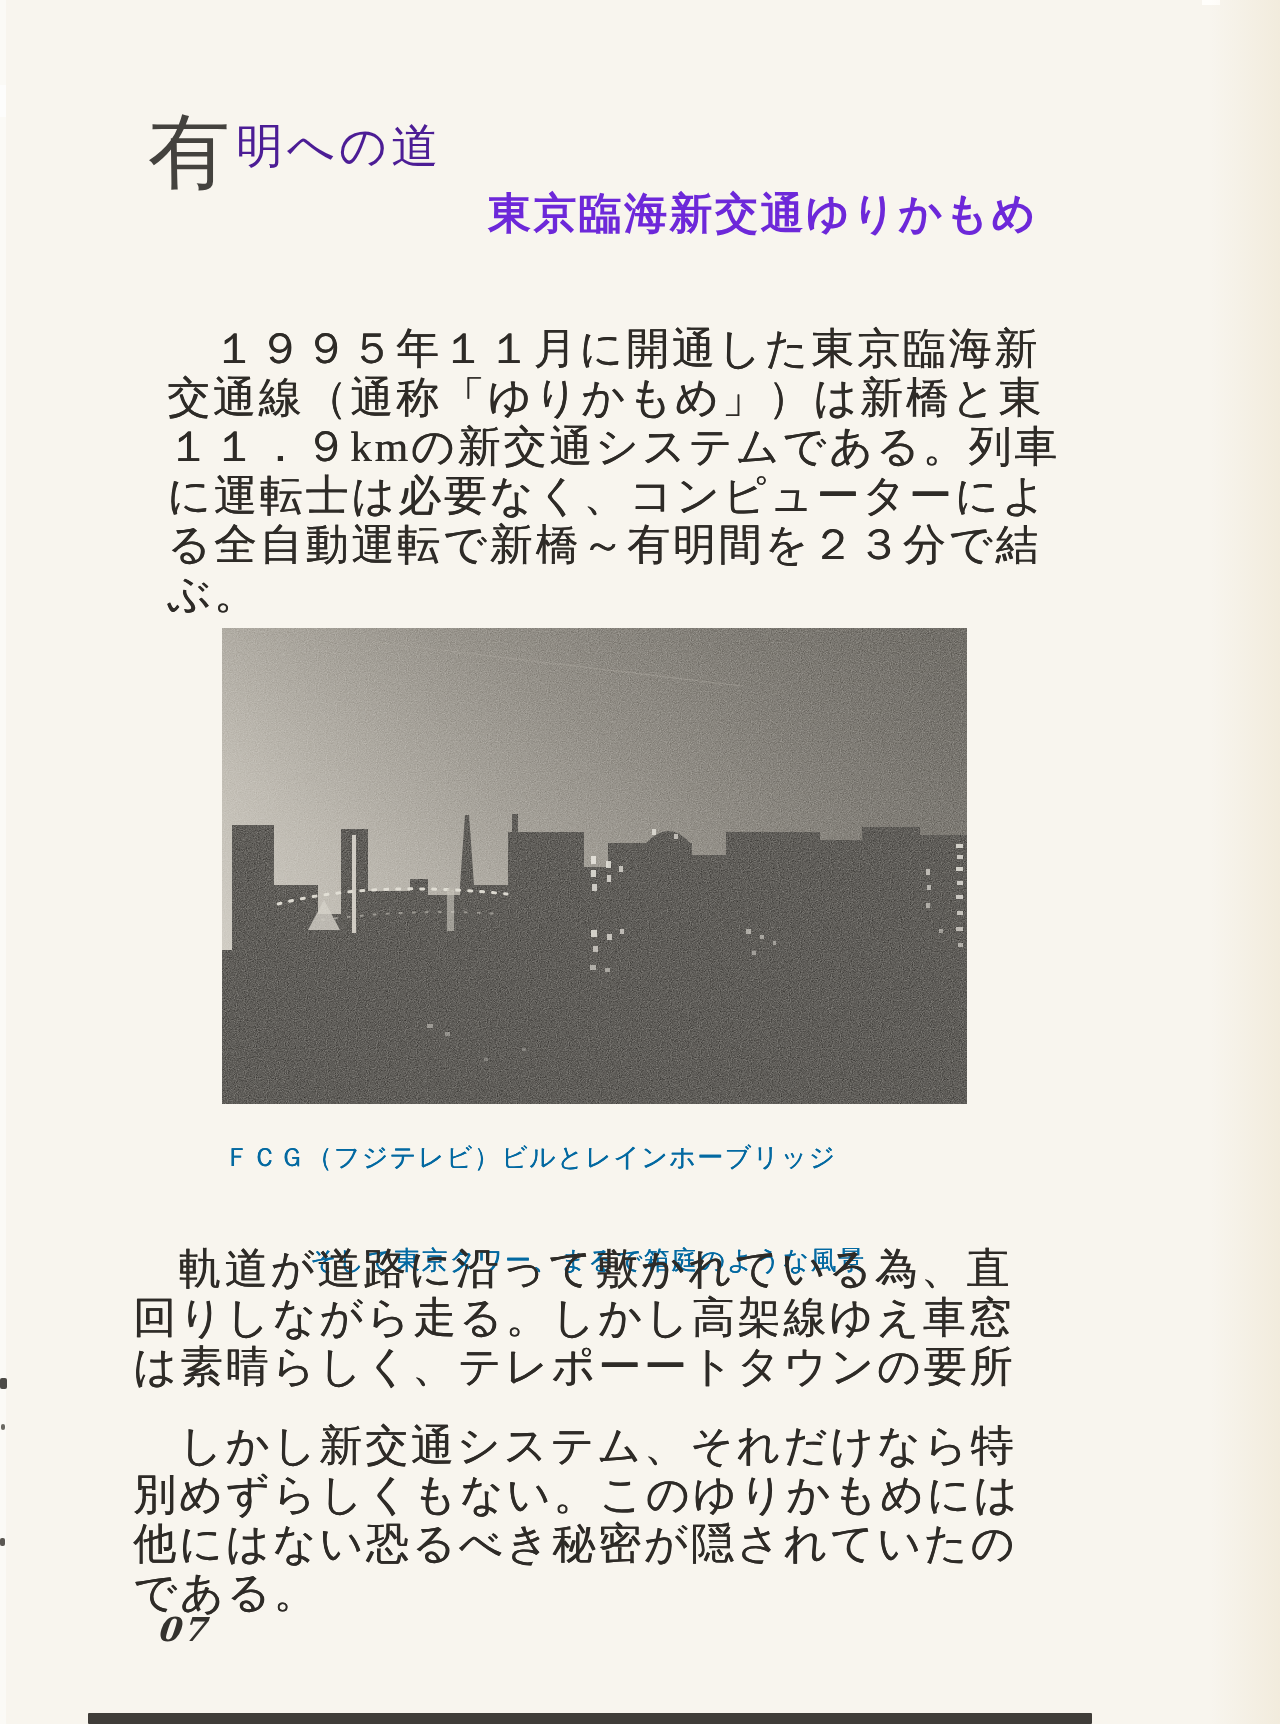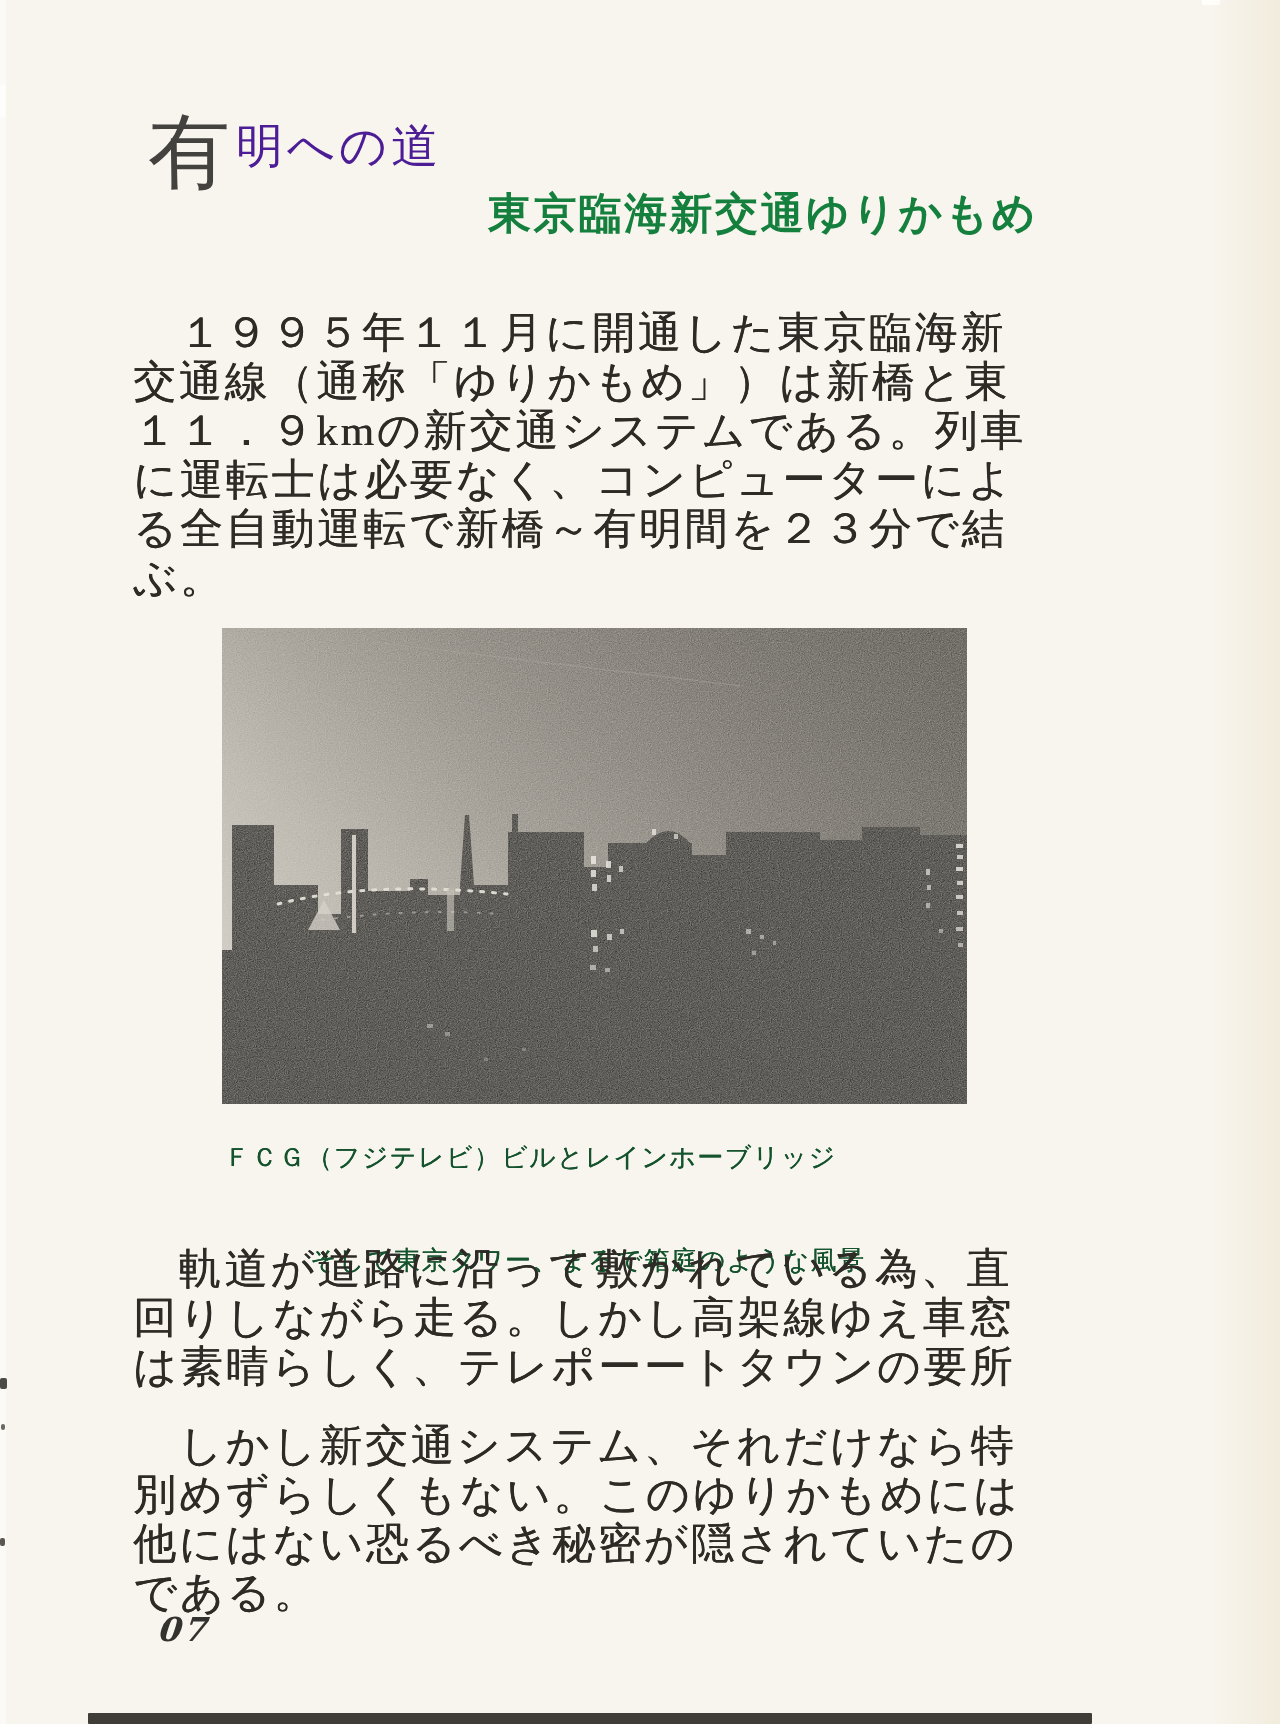--- a/index.html
+++ b/index.html
@@ -19,42 +19,42 @@
     letter-spacing:0;vertical-align:baseline;
   }
   .title-rest{
     font-size:47px;line-height:47px;color:#4c1d95;
     letter-spacing:4px;vertical-align:18px;margin-left:6px;
   }
   .subtitle{
     position:absolute;left:488px;top:188px;
     font-family:"Liberation Sans","DejaVu Sans",sans-serif;
     font-weight:bold;font-size:43px;line-height:50px;
-    letter-spacing:2.4px;color:#15803d;white-space:pre;
+    letter-spacing:2.4px;color:#6d28d9;white-space:pre;
   }
   
   .para{position:absolute;left:133px;}
-  .para1{top:308px;}
+  .para1{top:324px;margin-left:34px;}
   .para2{top:1244px;}
   .para3{top:1421px;}
   .body-line{
     font-size:43px;line-height:49px;letter-spacing:2.8px;
     white-space:pre;color:#2e2b27;
     text-shadow:0.4px 0 0 currentColor;
   }
   
   .photo{
     position:absolute;left:222px;top:628px;width:745px;height:476px;
     background:var(--photo-dark,#242220);
   }
   .photo svg{display:block;width:745px;height:476px;}
   .caption{position:absolute;left:224px;top:1106px;white-space:pre;}
   .caption-line{
     font-size:26px;line-height:31px;letter-spacing:1.4px;
-    color:#14532d;text-shadow:0.3px 0 0 currentColor;
+    color:#0369a1;text-shadow:0.3px 0 0 currentColor;
   }
   .caption-line.indent{margin-left:86px;margin-top:36px;}
   
   .page-number{
     position:absolute;left:160px;top:1610px;
     font-size:33px;font-weight:bold;font-style:italic;
     font-family:"DejaVu Serif","Liberation Serif",serif;
     letter-spacing:3px;color:#34322e;transform:skewX(-7deg);
   }
   

